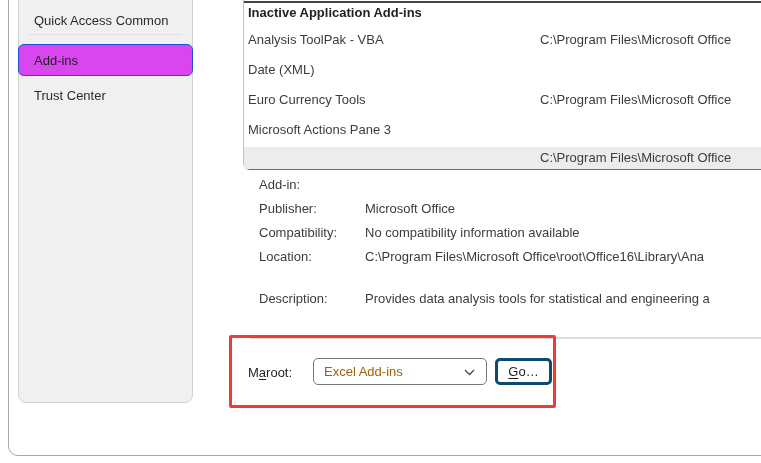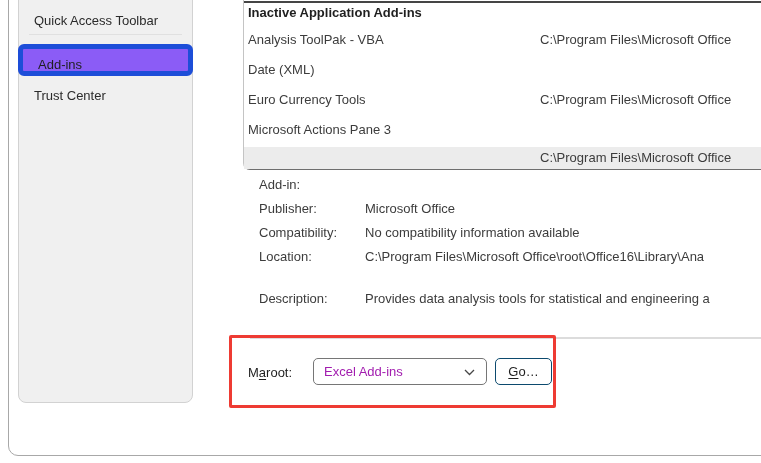--- a/index.html
+++ b/index.html
@@ -18,21 +18,21 @@
   .sidebar {
     position:absolute; left:18px; top:-12px; width:175px; height:415px;
     background:#f0f0f0; border:1px solid #d2d2d2; border-radius:8px;
   }
   .side-item { position:absolute; left:15px; height:20px; line-height:20px; color:#2b2b2b; }
   .side-item.qat { top:22px; }
   .side-item.trust { top:97px; }
   .side-sep { position:absolute; left:10px; right:10px; top:45px; height:1px; background:#e0e0e0; }
   .side-selected {
     position:absolute; left:-1px; right:-1px; top:55px; height:32px;
-    background:#8b5cf6; border:5px solid #1d4ed8; border-radius:6px;
+    background:#d946ef; border:1px solid #1d4ed8; border-radius:6px;
   }
   .side-selected span { position:absolute; left:15px; top:6px; height:20px; line-height:20px; color:#1f1f1f; }
   
   .listbox {
     position:absolute; left:243px; top:-10px; width:560px; height:179.5px;
     border-style:solid; border-width:0 0 1.5px 1px;
     border-bottom-color:#6e6e6e; border-left-color:#c4c4c4;
     border-radius:0 0 0 7px; background:transparent;
   }
   .list-topline { position:absolute; left:244px; top:1px; width:517px; height:1.5px; background:#454545; }
@@ -47,43 +47,43 @@
   .drow .dval { position:absolute; left:106px; top:0; white-space:nowrap; }
   .drow-0 { top:177px; } .drow-1 { top:201px; } .drow-2 { top:225px; }
   .drow-3 { top:249px; } .drow-4 { top:291px; }
   
   .divider { position:absolute; left:250px; top:337px; width:511px; height:1.5px; background:#dcdcdc; }
   .manage-label { position:absolute; left:248px; top:364px; height:18px; line-height:18px; color:#1f1f1f; }
   .accel { text-decoration:underline; text-underline-offset:2px; }
   .manage-select {
     position:absolute; left:313px; top:358px; width:174px; height:27px;
     background:#ffffff; border:1px solid #767676; border-radius:5px;
-    display:flex; align-items:center; padding:0 10px; cursor:default; color:#a21caf;
+    display:flex; align-items:center; padding:0 10px; cursor:default; color:#a16207;
   }
   .manage-select .chev { position:absolute; right:11px; top:10px; width:11px; height:7px; }
   .go-button {
     position:absolute; left:495px; top:358px; width:57px; height:27px;
-    background:#ffffff; border:1px solid #0c4a6e; border-radius:5px;
+    background:#ffffff; border:3px solid #0c4a6e; border-radius:5px;
     display:flex; align-items:center; justify-content:center; color:#1f1f1f; cursor:default;
   }
   
   .annotation {
     position:absolute; left:229px; top:335px; width:327px; height:73px;
     border:3px solid #ee3b33; border-radius:2px; z-index:10; pointer-events:none;
   }
 </style>
 </head>
 <body>
 
 <div class="screen">
 
   <div class="window-frame"></div>
 
   <div class="sidebar">
-    <div class="side-item qat">Quick Access Toolbar</div>
+    <div class="side-item qat">Quick Access Common</div>
     <div class="side-sep"></div>
     <div class="side-selected">
       <span>Add-ins</span>
     </div>
     <div class="side-item trust">Trust Center</div>
   </div>
 
   <div class="listbox"></div>
   <div class="list-topline"></div>
   <div class="row-highlight"></div>

